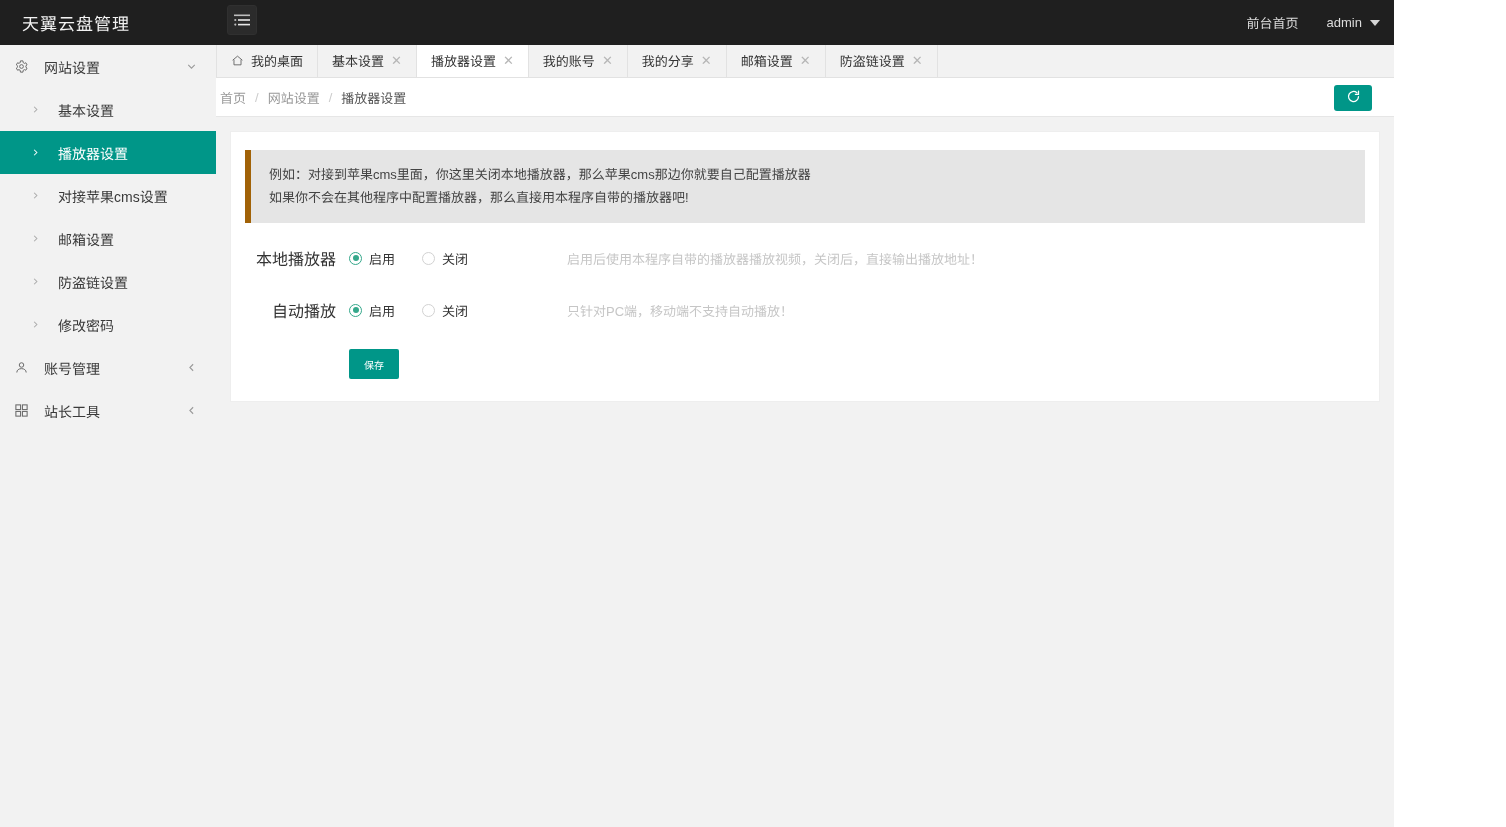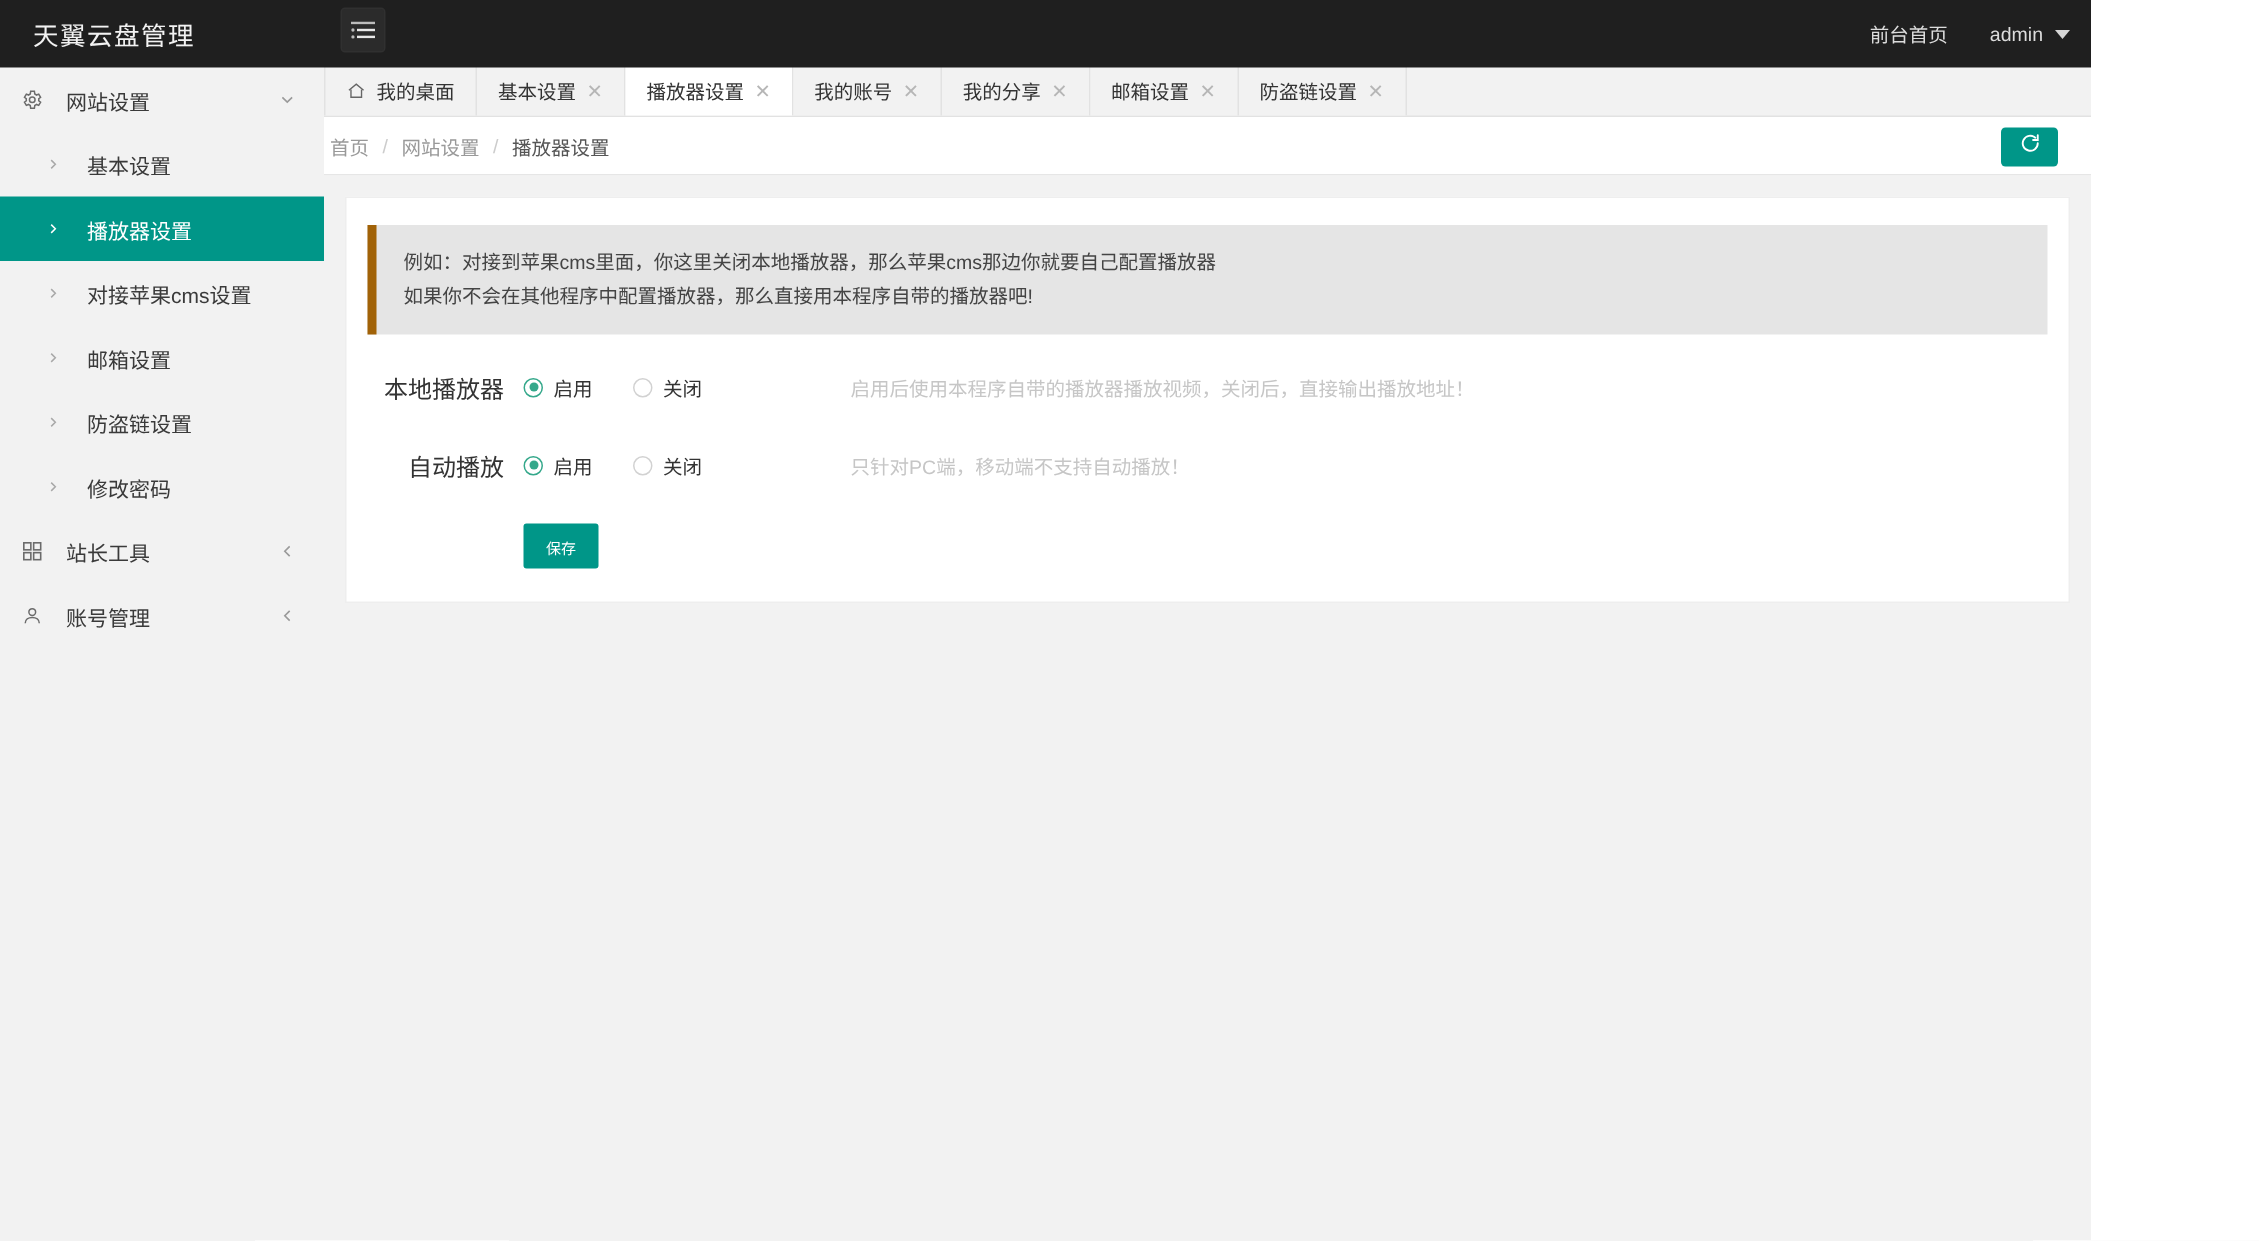--- a/index.html
+++ b/index.html
@@ -236,43 +236,43 @@
       <span class="schev">
         <svg width="11" height="11" viewBox="0 0 24 24" fill="none" stroke="currentColor" stroke-width="2.2">
             <polyline points="9 6 15 12 9 18"></polyline>
           </svg>
       </span>
       <span class="slabel">修改密码</span>
     </div>
 
     <div class="menu-group-head">
       <span class="mi">
+        <svg width="15" height="15" viewBox="0 0 24 24" fill="none" stroke="#6b6b6b" stroke-width="1.6">
+          <circle cx="12" cy="8" r="3.6"></circle>
+          <path d="M4.5 20c0-4 3.4-6.2 7.5-6.2S19.5 16 19.5 20"></path>
+        </svg>
+      </span>
+      <span class="mlabel">账号管理</span>
+      <span class="mchev">
+        <svg width="13" height="13" viewBox="0 0 24 24" fill="none" stroke="#9a9a9a" stroke-width="2">
+            <polyline points="15 6 9 12 15 18"></polyline>
+          </svg>
+      </span>
+    </div>
+
+    <div class="menu-group-head">
+      <span class="mi">
         <svg width="15" height="15" viewBox="0 0 24 24" fill="none" stroke="#6b6b6b" stroke-width="1.7">
           <rect x="3" y="3" width="7.5" height="7.5"></rect>
           <rect x="13.5" y="3" width="7.5" height="7.5"></rect>
           <rect x="3" y="13.5" width="7.5" height="7.5"></rect>
           <rect x="13.5" y="13.5" width="7.5" height="7.5"></rect>
         </svg>
       </span>
       <span class="mlabel">站长工具</span>
-      <span class="mchev">
-        <svg width="13" height="13" viewBox="0 0 24 24" fill="none" stroke="#9a9a9a" stroke-width="2">
-            <polyline points="15 6 9 12 15 18"></polyline>
-          </svg>
-      </span>
-    </div>
-
-    <div class="menu-group-head">
-      <span class="mi">
-        <svg width="15" height="15" viewBox="0 0 24 24" fill="none" stroke="#6b6b6b" stroke-width="1.6">
-          <circle cx="12" cy="8" r="3.6"></circle>
-          <path d="M4.5 20c0-4 3.4-6.2 7.5-6.2S19.5 16 19.5 20"></path>
-        </svg>
-      </span>
-      <span class="mlabel">账号管理</span>
       <span class="mchev">
         <svg width="13" height="13" viewBox="0 0 24 24" fill="none" stroke="#9a9a9a" stroke-width="2">
             <polyline points="15 6 9 12 15 18"></polyline>
           </svg>
       </span>
     </div>
   </div>
 
   <div class="tabbar">
     <div class="tab">

